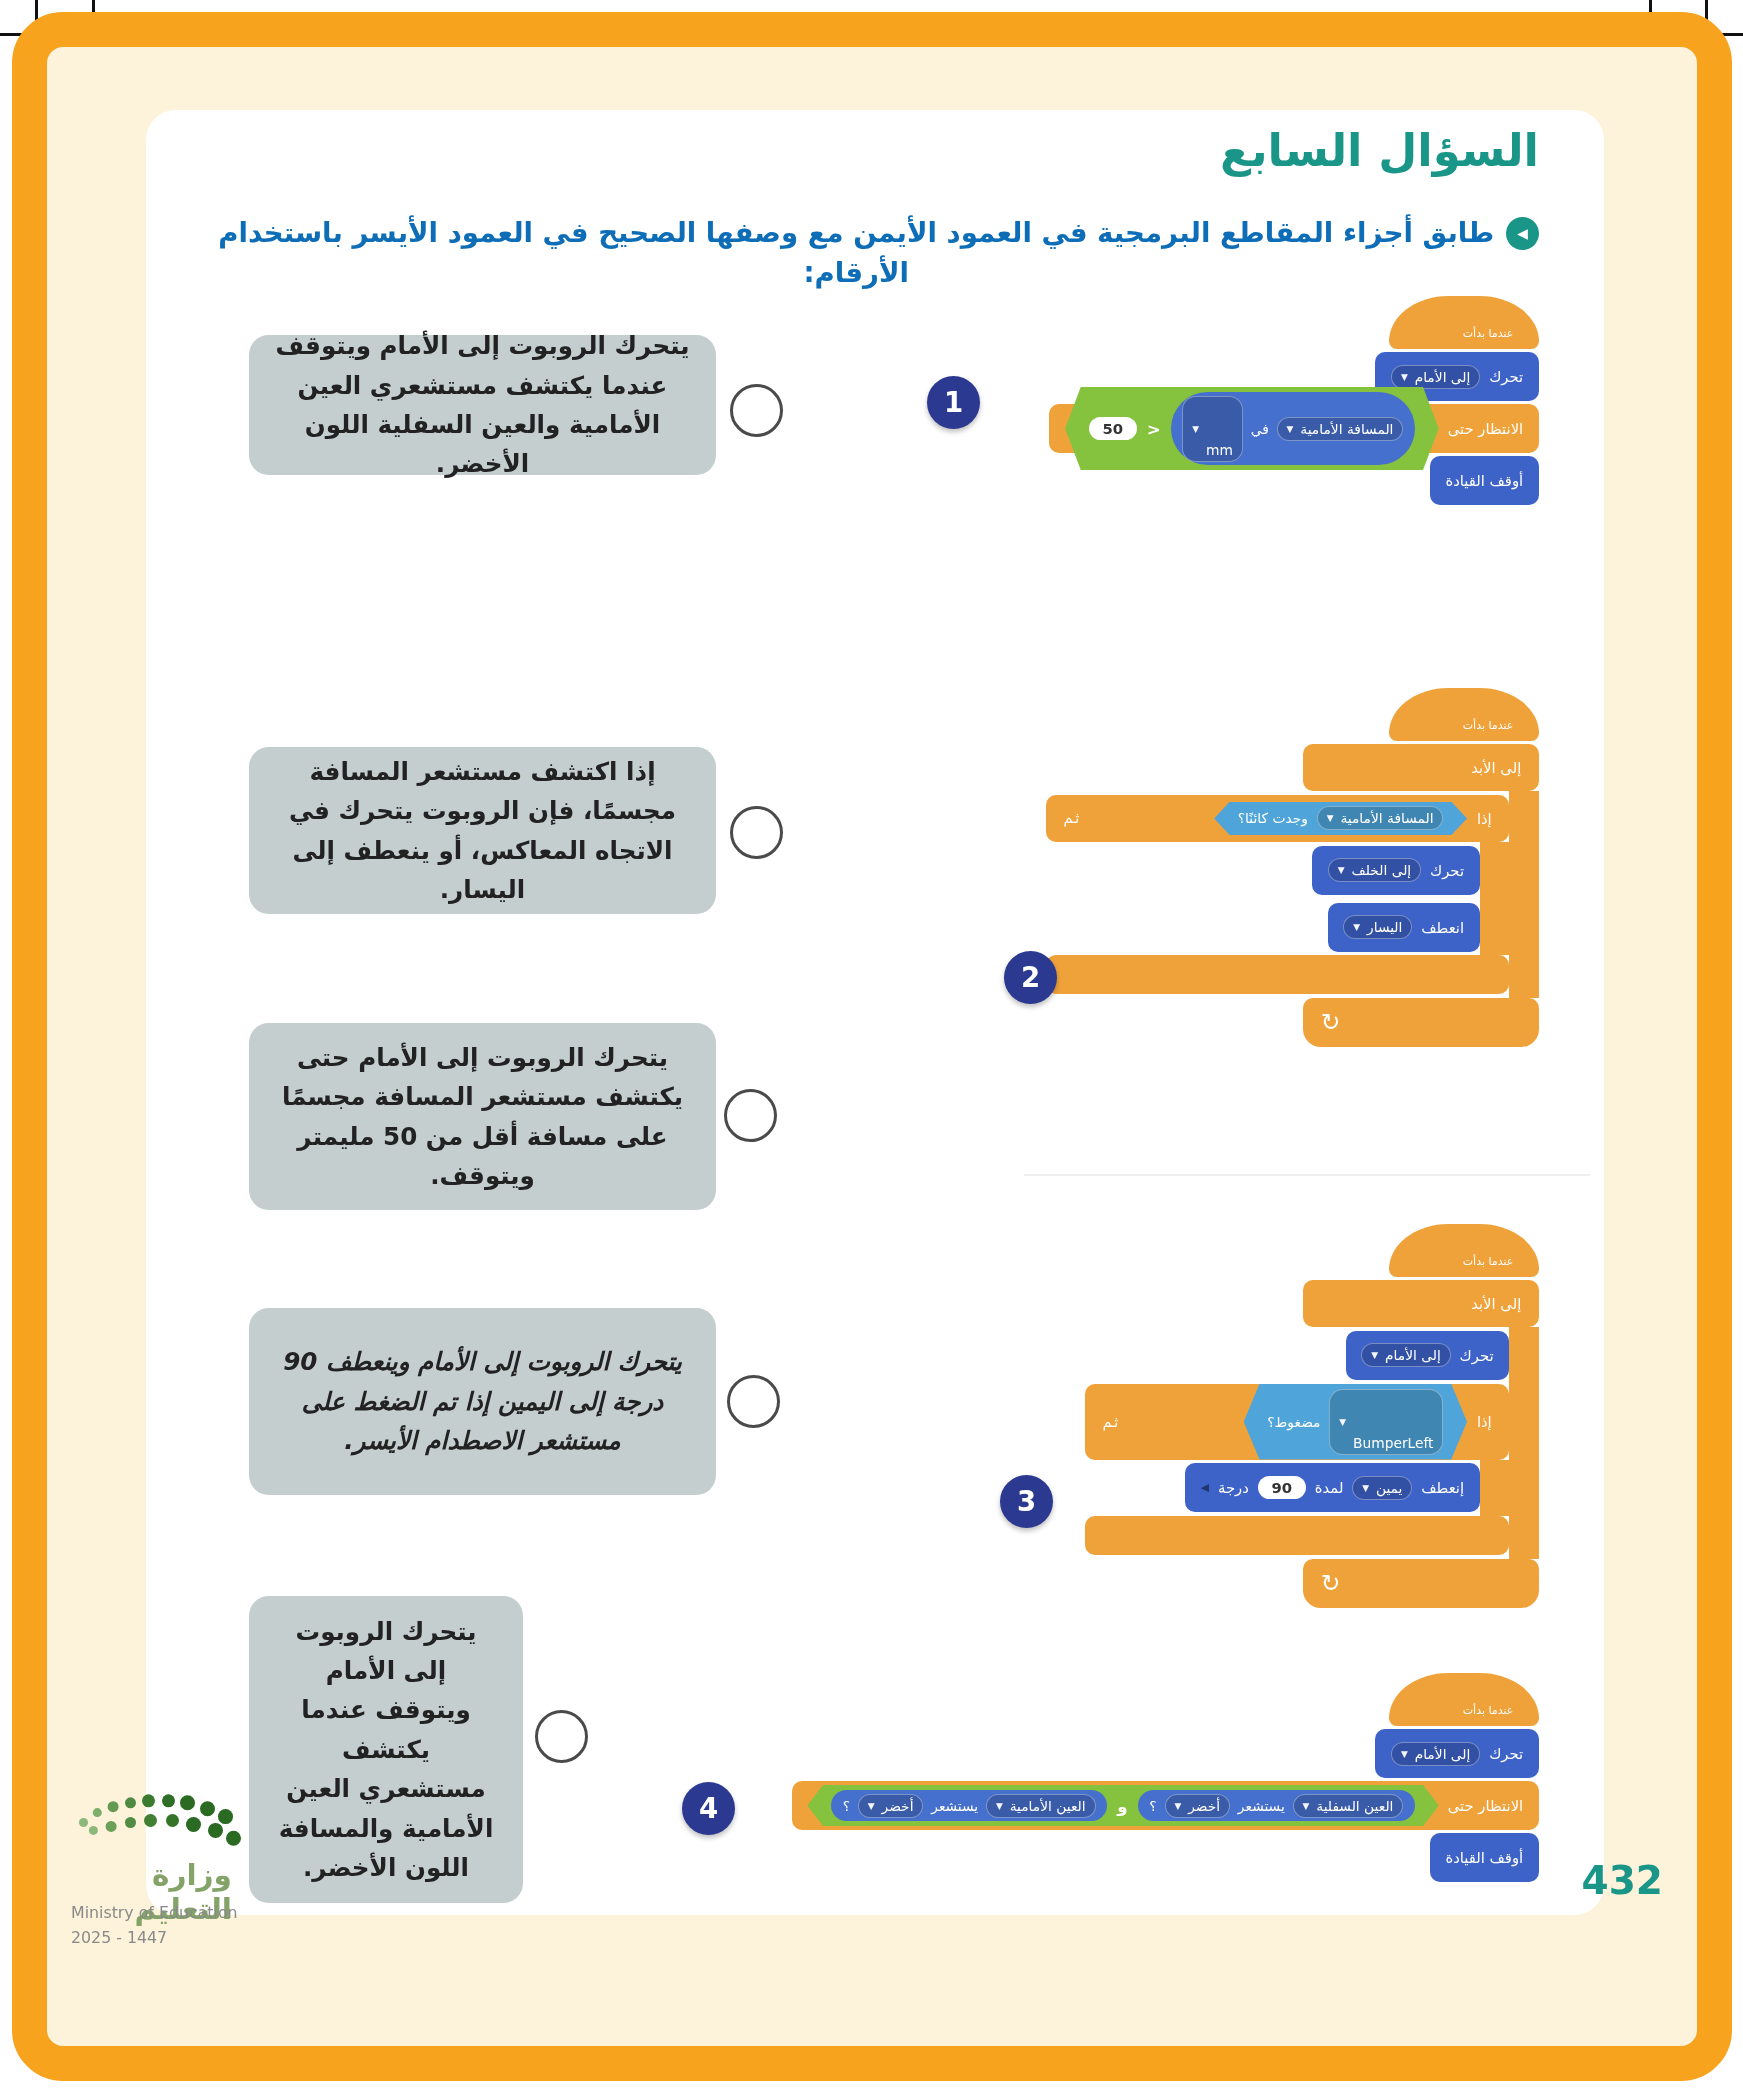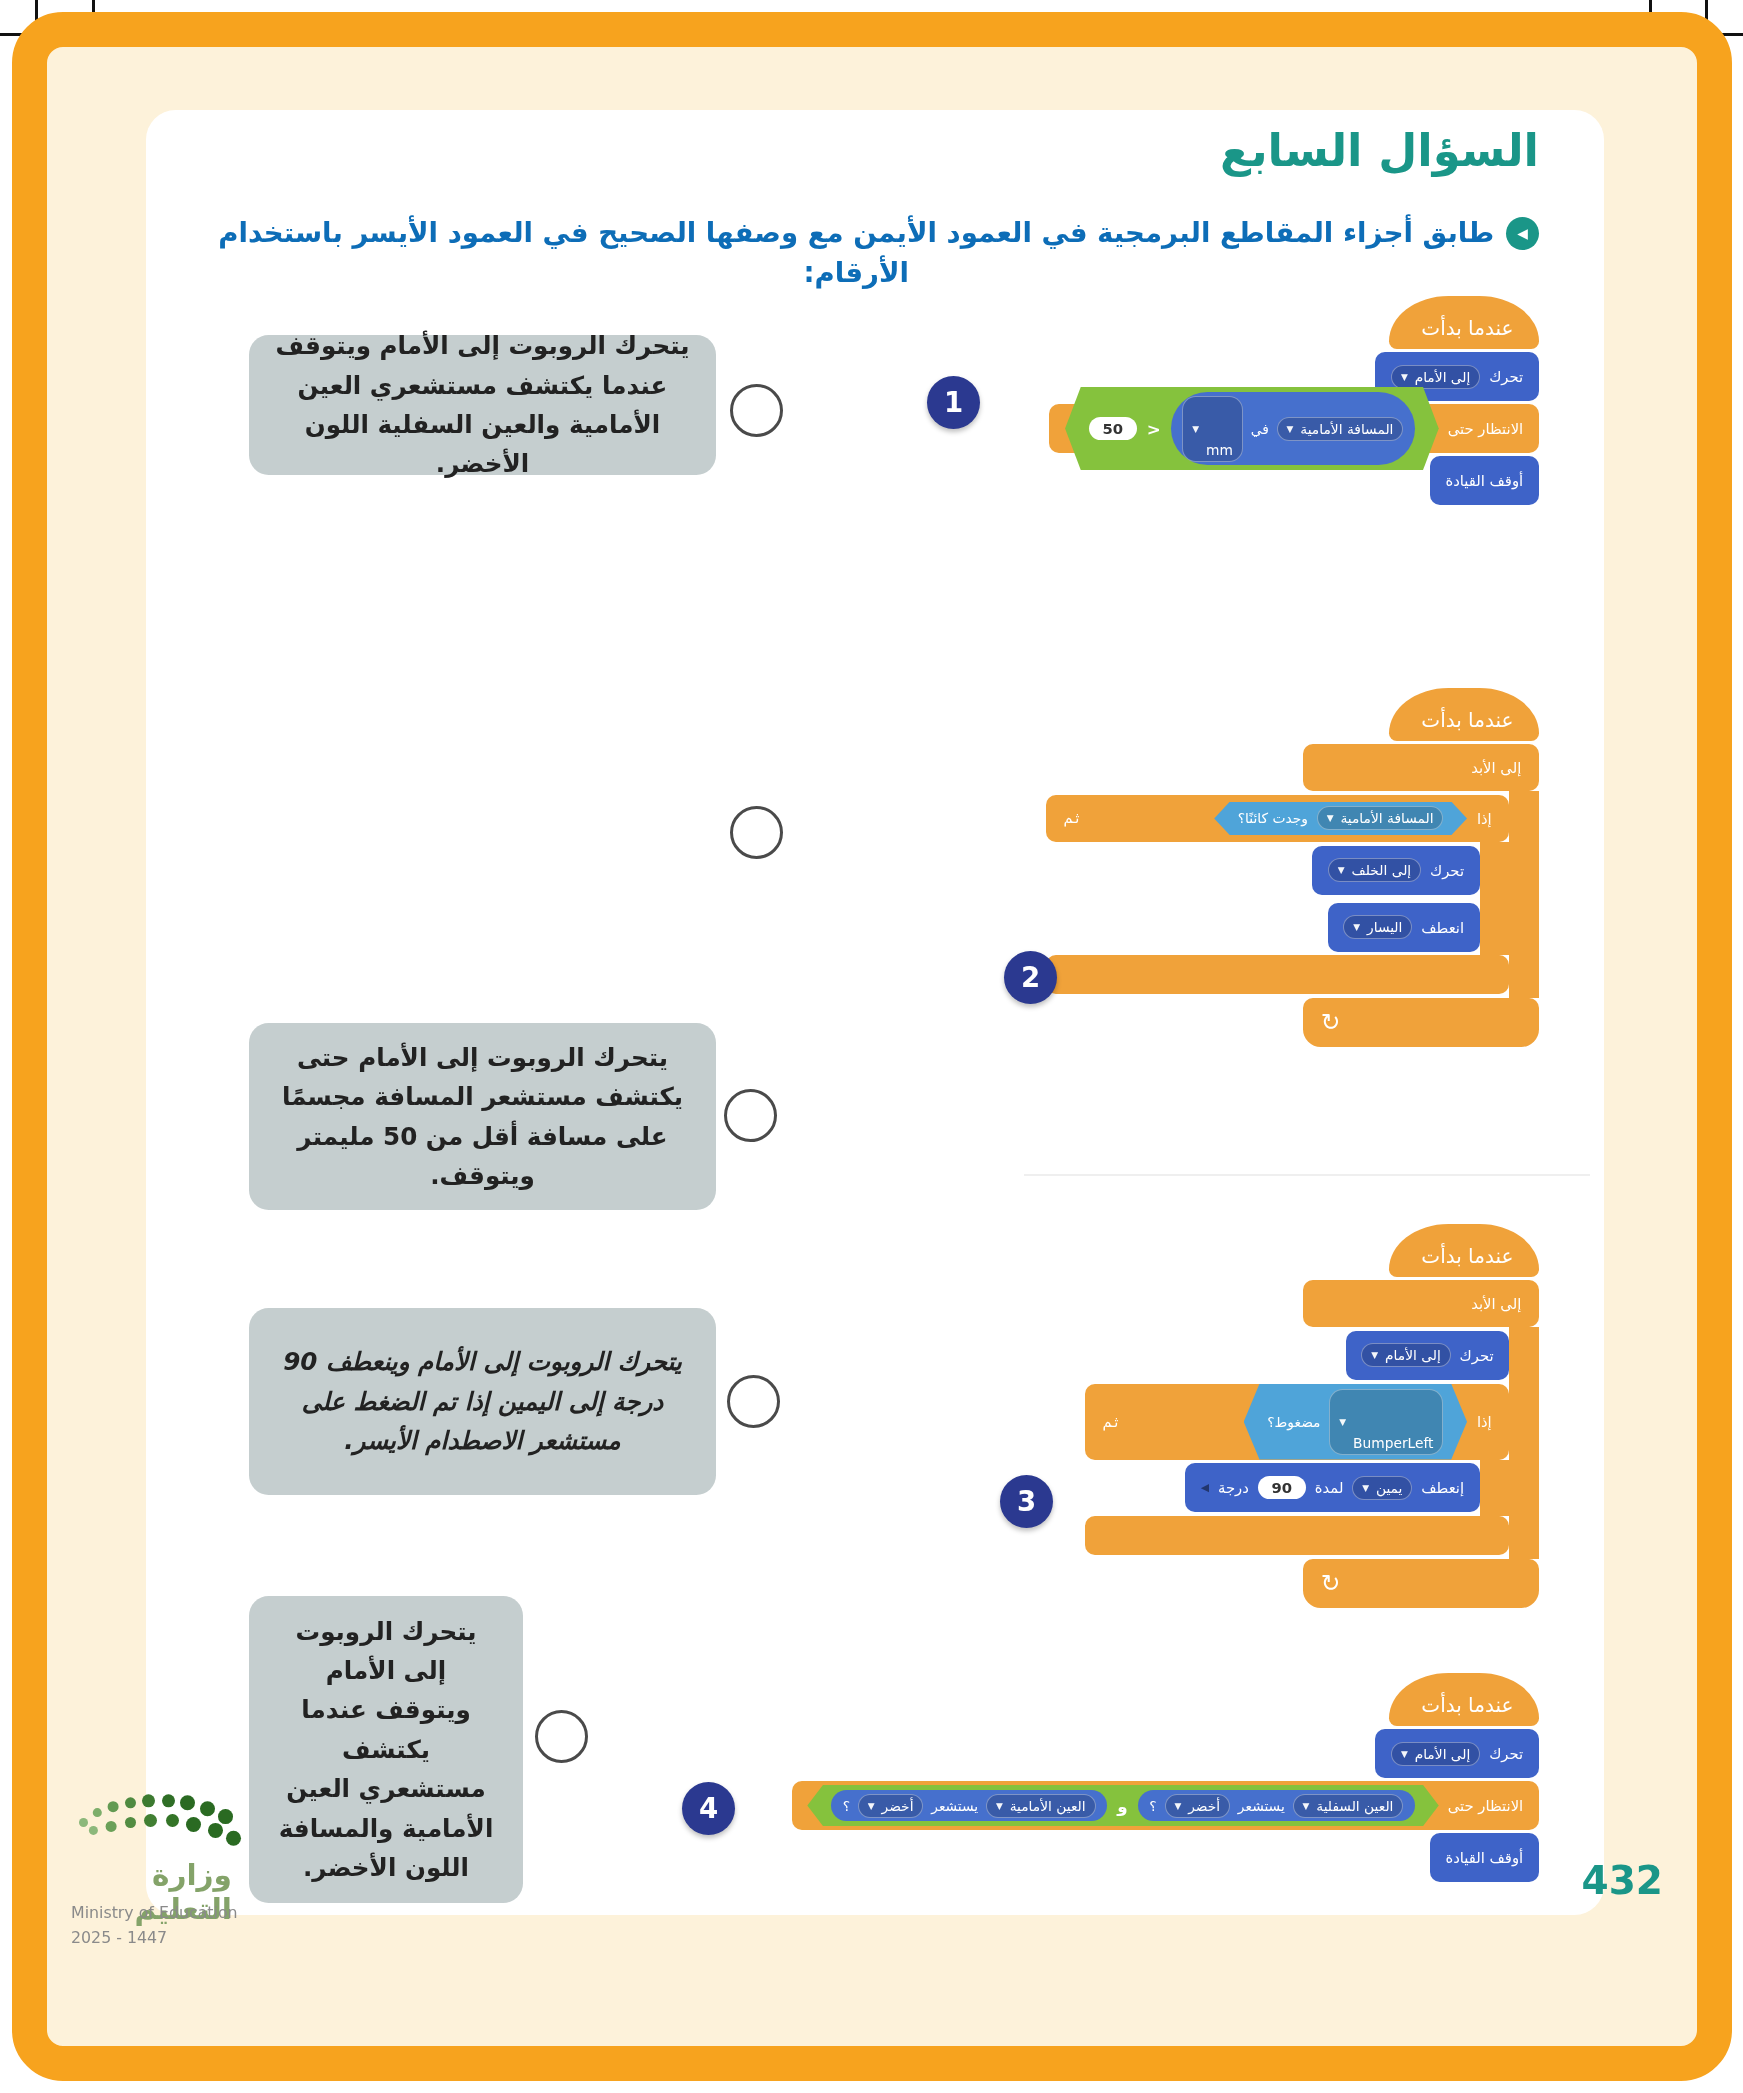--- a/index.html
+++ b/index.html
@@ -15,21 +15,21 @@
   .title { position:absolute; right:205px; top:124px; font-size:45px; font-weight:bold; color:#1a9688; }
   .instruction { position:absolute; right:205px; top:213px; width:1359px; display:flex; gap:11.8px; color:#0d6db7; font-size:27.6px; font-weight:bold; line-height:1.45; }
   .chev { flex:0 0 auto; width:33px; height:33px; border-radius:50%; background:#1a9688; color:#fff; display:flex; align-items:center; justify-content:center; font-size:13.8px; margin-top:3.9px; }
   .instr-text { text-align:center; }
 
   .desc-box { position:absolute; background:#c5cecf; border-radius:19.7px; display:flex; align-items:center; justify-content:center; text-align:center; color:#222; font-size:24.6px; font-weight:bold; line-height:1.6; padding:13.8px 25.6px; }
   .answer-circle { position:absolute; width:53px; height:53px; border-radius:50%; background:#fff; border:3px solid #4a4a4a; z-index:3; }
   .num-badge { position:absolute; width:53px; height:53px; border-radius:50%; background:#2b3990; color:#fff; display:flex; align-items:center; justify-content:center; font-size:27.6px; font-weight:bold; box-shadow:0 3px 4.9px rgba(0,0,0,.25); z-index:3; }
 
   .block-group { position:absolute; display:flex; flex-direction:column; align-items:flex-start; gap:3px; z-index:2; }
-  .hat-block { background:#f0a23a; color:#fff; font-size:20px; min-width:150px; height:53px; border-radius:75px 75px 9.9px 9.9px / 57px 57px 9.9px 9.9px; display:flex; align-items:flex-end; padding:5.9px 25.6px 8.9px; }
+  .hat-block { background:#f0a23a; color:#fff; font-size:11px; min-width:150px; height:53px; border-radius:75px 75px 9.9px 9.9px / 57px 57px 9.9px 9.9px; display:flex; align-items:flex-end; padding:5.9px 25.6px 8.9px; }
   .vblock { background:#3e63c8; color:#fff; font-size:14.8px; height:49px; border-radius:9.9px; display:flex; align-items:center; gap:8.9px; padding:0 15.8px; }
   .b-orange { background:#f0a23a; }
   .dropdown { background:rgba(0,0,0,.18); border:1px solid rgba(255,255,255,.35); border-radius:13.8px; padding:3px 8.9px; display:flex; align-items:center; gap:6.9px; font-size:13.8px; white-space:nowrap; }
   .arr { font-size:8.9px; opacity:.95; }
   .hex { background:#4fa4d9; clip-path:polygon(15.8px 0, calc(100% - 15.8px) 0, 100% 50%, calc(100% - 15.8px) 100%, 15.8px 100%, 0 50%); padding:4.9px 23.6px; display:flex; align-items:center; gap:8.9px; font-size:13.8px; white-space:nowrap; }
   .green-hex { background:#85c23d; clip-path:polygon(15.8px 0, calc(100% - 15.8px) 0, 100% 50%, calc(100% - 15.8px) 100%, 15.8px 100%, 0 50%); padding:4.9px 23.6px; display:flex; align-items:center; gap:9.9px; font-size:13.8px; white-space:nowrap; }
   .pill { background:#4670cd; border-radius:984px; padding:3.9px 11.8px; display:flex; align-items:center; gap:7.9px; font-size:13.8px; white-space:nowrap; }
   .white-oval { background:#fff; color:#333; border-radius:984px; padding:3px 13.8px; font-size:14.8px; font-weight:bold; }
   .op { font-size:16.7px; font-weight:bold; }
   .end-arrow { color:rgba(0,0,0,.45); font-size:10.8px; }
@@ -82,20 +82,23 @@
         <span>◀</span>
       </span>
     <div class="instr-text">
       <span>طابق أجزاء المقاطع البرمجية في العمود الأيمن مع وصفها الصحيح في العمود الأيسر باستخدام</span><br>
       <span>الأرقام:</span>
     </div>
   </div>
 
   <div class="desc-box" dir="rtl" style="left:249px;top:335px;width:467px;height:140px;">
       <span>يتحرك الروبوت إلى الأمام ويتوقف عندما يكتشف مستشعري العين الأمامية والعين السفلية اللون الأخضر.</span>
+    </div>
+  <div class="desc-box" dir="rtl" style="left:249px;top:747px;width:467px;height:167px;">
+      <span>إذا اكتشف مستشعر المسافة مجسمًا، فإن الروبوت يتحرك في الاتجاه المعاكس، أو ينعطف إلى اليسار.</span>
     </div>
   <div class="desc-box" dir="rtl" style="left:249px;top:1023px;width:467px;height:187px;">
       <span>يتحرك الروبوت إلى الأمام حتى يكتشف مستشعر المسافة مجسمًا على مسافة أقل من 50 مليمتر ويتوقف.</span>
     </div>
   <div class="desc-box" dir="rtl" style="left:249px;top:1308px;width:467px;height:187px;font-style:italic;">
       <span>يتحرك الروبوت إلى الأمام وينعطف 90 درجة إلى اليمين إذا تم الضغط على مستشعر الاصطدام الأيسر.</span>
     </div>
   <div class="desc-box" dir="rtl" style="left:249px;top:1596px;width:274px;height:307px;">
       <span>يتحرك الروبوت إلى الأمام ويتوقف عندما يكتشف مستشعري العين الأمامية والمسافة اللون الأخضر.</span>
     </div>

